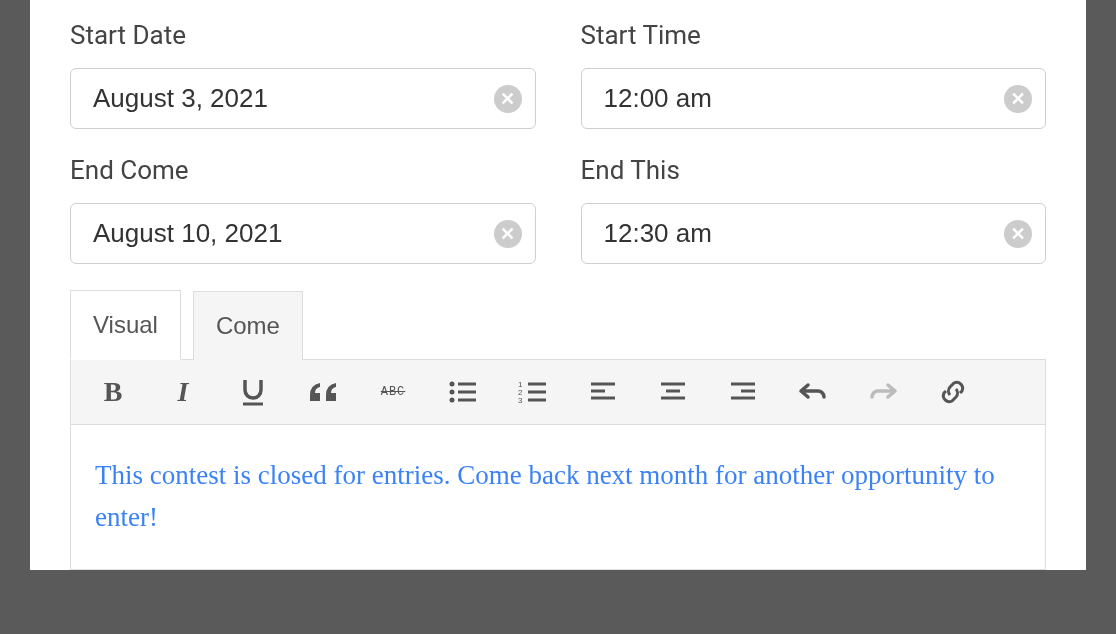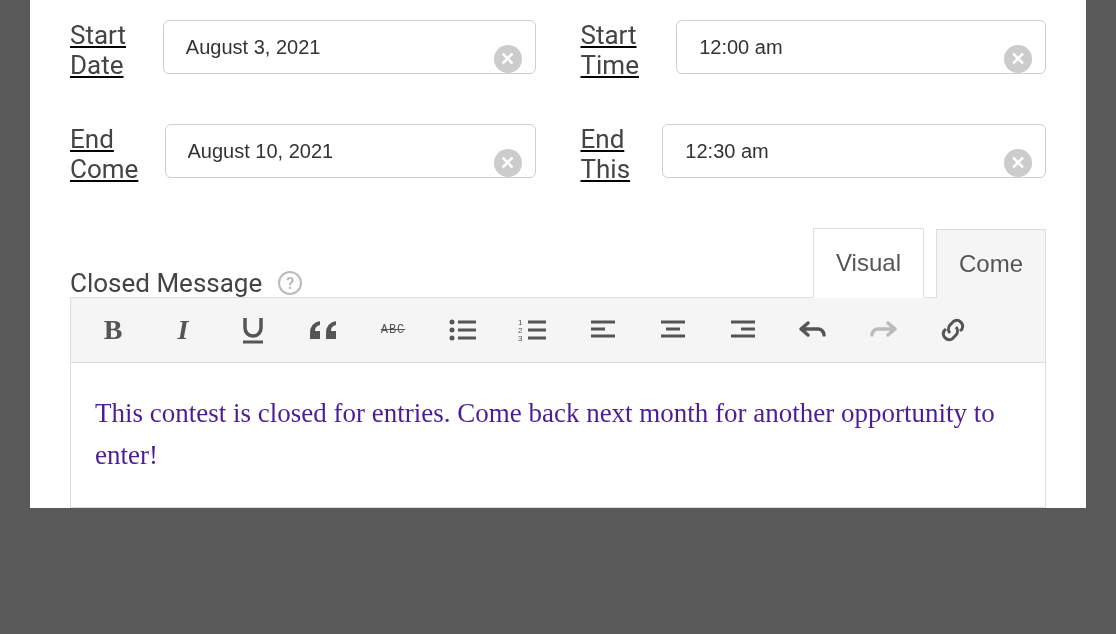--- a/index.html
+++ b/index.html
@@ -21,36 +21,35 @@
       margin: 0 auto;
     }
     .row {
       display: flex;
       gap: 45px;
       margin-bottom: 26px;
     }
     .field {
       flex: 1;
       display: flex;
-      flex-direction: row;
-      text-decoration: underline;
+      flex-direction: column;
     }
     .label {
       font-size: 26px;
       color: #444;
       margin-bottom: 18px;
       font-weight: 400;
     }
     .input-wrap {
       position: relative;
       width: 100%;
     }
     .text-input {
       width: 100%;
-      font-size: 20px;
+      font-size: 26px;
       color: #333;
       padding: 14px 50px 14px 22px;
       border: 1px solid #cfcfcf;
       border-radius: 6px;
       background: #fff;
       line-height: 1.2;
     }
     .clear-btn {
       position: absolute;
       right: 14px;
@@ -153,21 +152,21 @@
       font-size: 12px;
       letter-spacing: 1px;
       text-decoration: line-through;
       font-family: Liberation Mono, monospace;
     }
     .editor-content {
       padding: 30px 24px;
       font-family: Georgia, "Times New Roman", serif;
       font-size: 27px;
       line-height: 1.55;
-      color: #4c1d95;
+      color: #3b82f6;
       min-height: 120px;
     }
     .tb-disabled { color: #bbb; }
   </style>
 </head>
 <body>
 
 <div class="panel">
 
   <div class="row">
@@ -206,24 +205,20 @@
       <div class="input-wrap">
         <input class="text-input" type="text" value="12:30 am" style="">
         <button class="clear-btn">
           <span>✕</span>
         </button>
       </div>
     </div>
   </div>
 
   <div class="closed-header">
-    <div class="closed-label-wrap">
-      <span class="closed-label">Closed Message</span>
-      <span class="help-icon">?</span>
-    </div>
     <div class="tabs">
       <button class="tab active">Visual</button>
       <button class="tab">Come</button>
     </div>
   </div>
 
   <div class="editor">
     <div class="toolbar">
       <button class="tb-btn bold">B</button>
       <button class="tb-btn italic">I</button>

